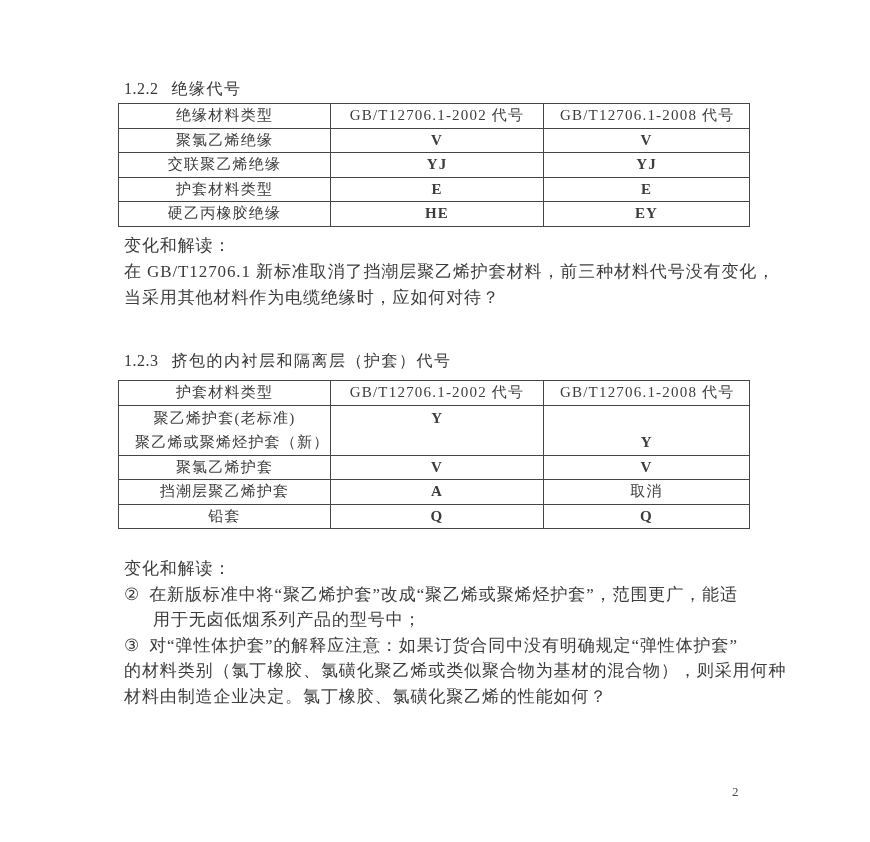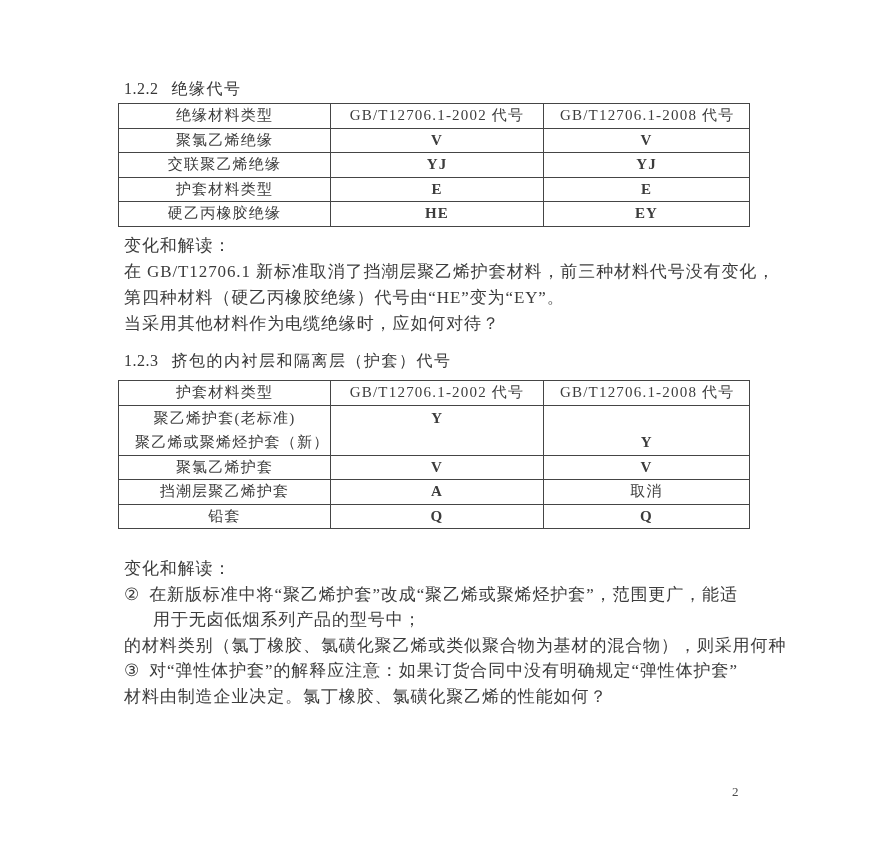--- a/index.html
+++ b/index.html
@@ -131,21 +131,20 @@
           <td>硬乙丙橡胶绝缘</td>
           <td class="code">HE</td>
           <td class="code">EY</td>
         </tr>
       </tbody>
     </table>
 
     <div class="notes" id="notes1">
       <div>变化和解读：</div>
       <div>在 GB/T12706.1 新标准取消了挡潮层聚乙烯护套材料，前三种材料代号没有变化，</div>
-      <div>第四种材料（硬乙丙橡胶绝缘）代号由“HE”变为“EY”。</div>
       <div>当采用其他材料作为电缆绝缘时，应如何对待？</div>
     </div>
 
     <div class="section-heading" id="heading2">
       <span class="heading-num">1.2.3</span><span>挤包的内衬层和隔离层（护套）代号</span>
     </div>
 
     <table class="doc-table" id="table2">
       <colgroup>
           <col style="width:212px">
@@ -185,21 +184,21 @@
           <td class="code">Q</td>
           <td class="code">Q</td>
         </tr>
       </tbody>
     </table>
 
     <div class="notes" id="notes2">
       <div>变化和解读：</div>
       <div><span class="marker">②</span><span>在新版标准中将“聚乙烯护套”改成“聚乙烯或聚烯烃护套”，范围更广，能适</span></div>
       <div class="indent">用于无卤低烟系列产品的型号中；</div>
+      <div><span class="marker">③</span><span>对“弹性体护套”的解释应注意：如果订货合同中没有明确规定“弹性体护套”</span></div>
       <div>的材料类别（氯丁橡胶、氯磺化聚乙烯或类似聚合物为基材的混合物），则采用何种</div>
-      <div><span class="marker">③</span><span>对“弹性体护套”的解释应注意：如果订货合同中没有明确规定“弹性体护套”</span></div>
       <div>材料由制造企业决定。氯丁橡胶、氯磺化聚乙烯的性能如何？</div>
     </div>
 
   </div>
 
   <div class="page-number">2</div>
 </div>
 
 </body></html>

